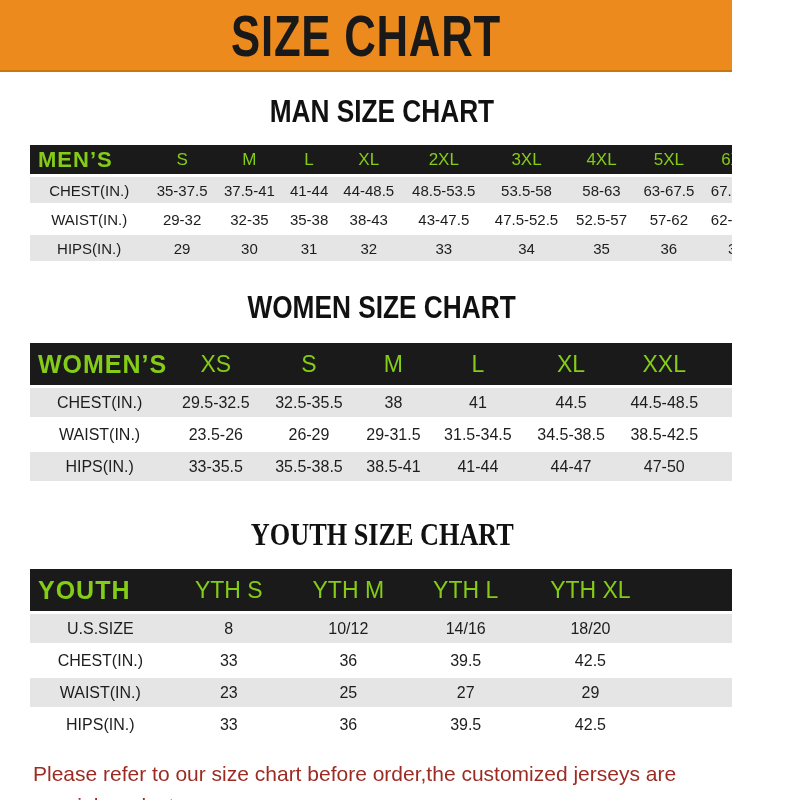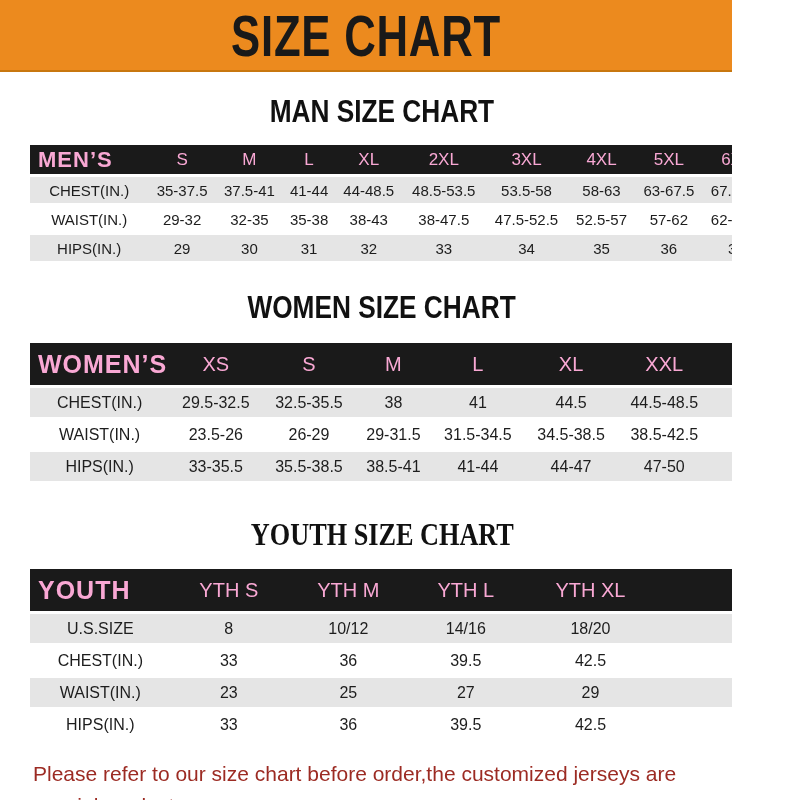--- a/index.html
+++ b/index.html
@@ -55,21 +55,21 @@
 
   
   .size-table {
     width: 740px;
     margin: 0 30px;
     border-collapse: separate;
     border-spacing: 0 3px;
   }
   .size-table th {
     background: var(--table-header-bg, #1A1A1A);
-    color: #f9a8d4;
+    color: #84cc16;
     font-weight: normal;
     text-align: center;
     padding: 0 2px;
   }
   .size-table th.col-label {
     font-weight: bold;
     text-align: left;
     padding-left: 8px;
     letter-spacing: 1px;
   }
@@ -80,21 +80,21 @@
     padding: 2px 2px;
   }
   .size-table tr.alt td {
     background: var(--row-alt-bg, #E5E5E5);
   }
 
   .table-men th { height: 29px; font-size: 17px; }
   .table-men th.col-label { font-size: 22px; width: 16%; }
   .table-men td { font-size: 15px; height: 22px; }
 
-  .table-women th, .table-youth th { height: 42px; font-size: 20px; }
+  .table-women th, .table-youth th { height: 42px; font-size: 23px; }
   .table-women th.col-label, .table-youth th.col-label { font-size: 25px; margin-top: 9px; }
   .table-women td, .table-youth td { font-size: 16px; height: 25px; }
 
   .table-women th.col-label { width: 17%; }
   .table-women th.spacer { width: 8%; }
   .table-youth th.col-label { width: 19%; }
   .table-youth th.spacer { width: 15%; }
 
   
   .footer-note {
@@ -144,21 +144,21 @@
           <td>58-63</td>
           <td>63-67.5</td>
           <td>67.5-72</td>
         </tr>
         <tr>
           <td>WAIST(IN.)</td>
           <td>29-32</td>
           <td>32-35</td>
           <td>35-38</td>
           <td>38-43</td>
-          <td>38-47.5</td>
+          <td>43-47.5</td>
           <td>47.5-52.5</td>
           <td>52.5-57</td>
           <td>57-62</td>
           <td>62-66.5</td>
         </tr>
         <tr class="alt">
           <td>HIPS(IN.)</td>
           <td>29</td>
           <td>30</td>
           <td>31</td>

